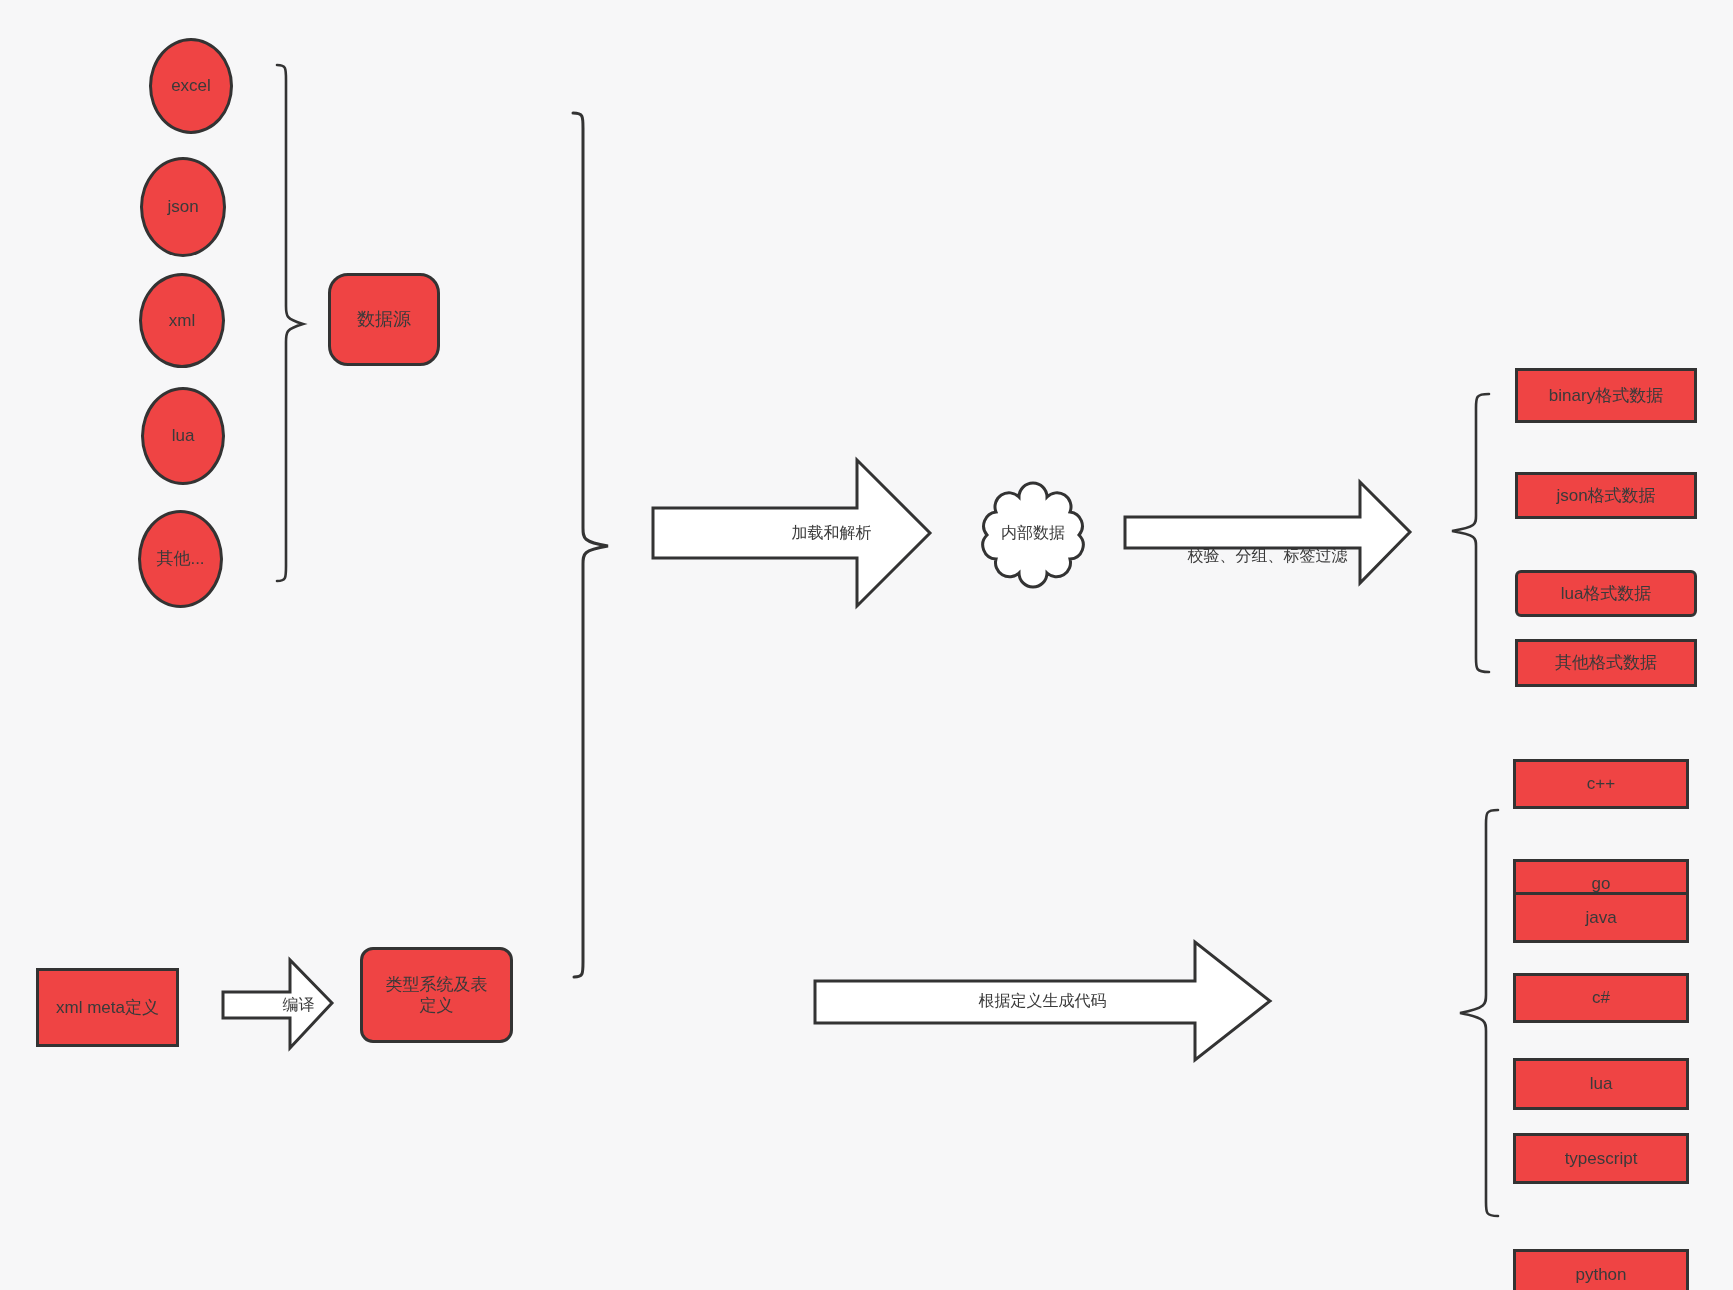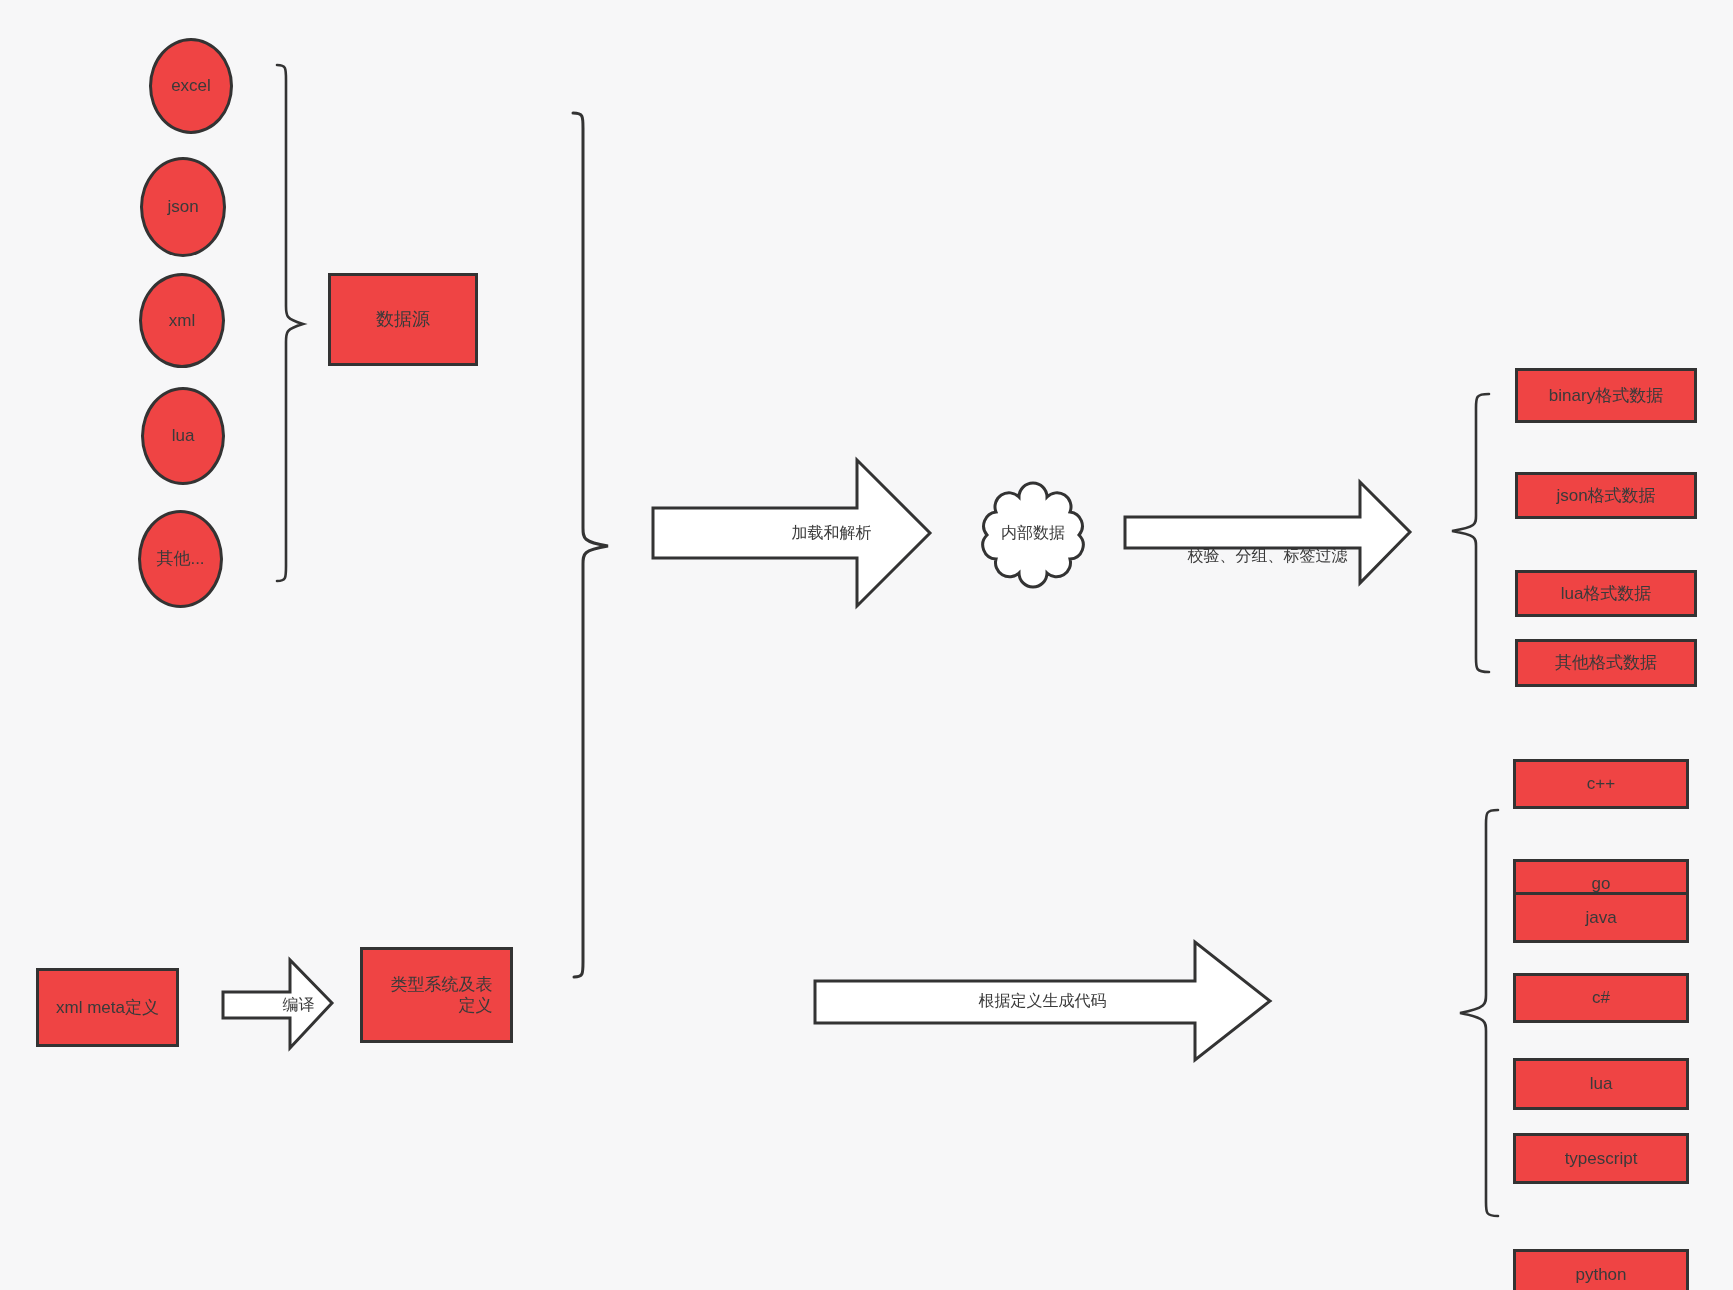--- a/index.html
+++ b/index.html
@@ -16,21 +16,21 @@
     position:absolute;
     display:flex;align-items:center;justify-content:center;
     background:#ef4444;
     border:3.5px solid #333333;
     box-sizing:border-box;
     text-align:center;
     font-size:17px;
     line-height:1.25;
   }
   .ellipse{border-radius:50%;border-width:3px;}
-  .rounded{border-radius:0;text-align:right;}
+  .rounded{border-radius:13px;}
   .flabel{
     position:absolute;
     display:flex;align-items:center;justify-content:center;
     text-align:center;
     font-size:16px;
     line-height:1.2;
     pointer-events:none;
   }
   .wrap-narrow{width:104px;}
   .wrap-type{width:112px;}
@@ -66,32 +66,32 @@
       </g>
     </g>
   </svg>
 
   <div class="node ellipse" style="left:149px;top:38px;width:84px;height:96px;">excel</div>
   <div class="node ellipse" style="left:140px;top:157px;width:86px;height:100px;">json</div>
   <div class="node ellipse" style="left:139px;top:273px;width:86px;height:95px;">xml</div>
   <div class="node ellipse" style="left:141px;top:387px;width:84px;height:98px;">lua</div>
   <div class="node ellipse" style="left:138px;top:510px;width:85px;height:98px;">其他...</div>
 
-  <div class="node" style="left:328px;top:273px;width:150px;height:93px;font-size:18px;">数据源</div>
+  <div class="node" style="left:328px;top:273px;width:112px;height:93px;font-size:18px;border-radius:20px;">数据源</div>
 
   <div class="node" style="left:36px;top:968px;width:143px;height:79px;">
     <div class="wrap-narrow">xml meta定义</div>
   </div>
   <div class="node rounded" style="left:360px;top:947px;width:153px;height:96px;">
     <div class="wrap-type">类型系统及表定义</div>
   </div>
 
   <div class="node" style="left:1515px;top:368px;width:182px;height:55px;">binary格式数据</div>
   <div class="node" style="left:1515px;top:472px;width:182px;height:47px;">json格式数据</div>
-  <div class="node" style="left:1515px;top:570px;width:182px;height:47px;">lua格式数据</div>
+  <div class="node" style="left:1515px;top:570px;width:182px;height:47px;border-radius:6px;">lua格式数据</div>
   <div class="node" style="left:1515px;top:639px;width:182px;height:48px;">其他格式数据</div>
 
   <div class="node" style="left:1513px;top:759px;width:176px;height:50px;">c++</div>
   <div class="node" style="left:1513px;top:823px;width:176px;height:50px;margin-top:36px;">go</div>
   <div class="node" style="left:1513px;top:892px;width:176px;height:51px;">java</div>
   <div class="node" style="left:1513px;top:973px;width:176px;height:50px;">c#</div>
   <div class="node" style="left:1513px;top:1058px;width:176px;height:52px;">lua</div>
   <div class="node" style="left:1513px;top:1133px;width:176px;height:51px;">typescript</div>
   <div class="node" style="left:1513px;top:1249px;width:176px;height:51px;">python</div>
 

